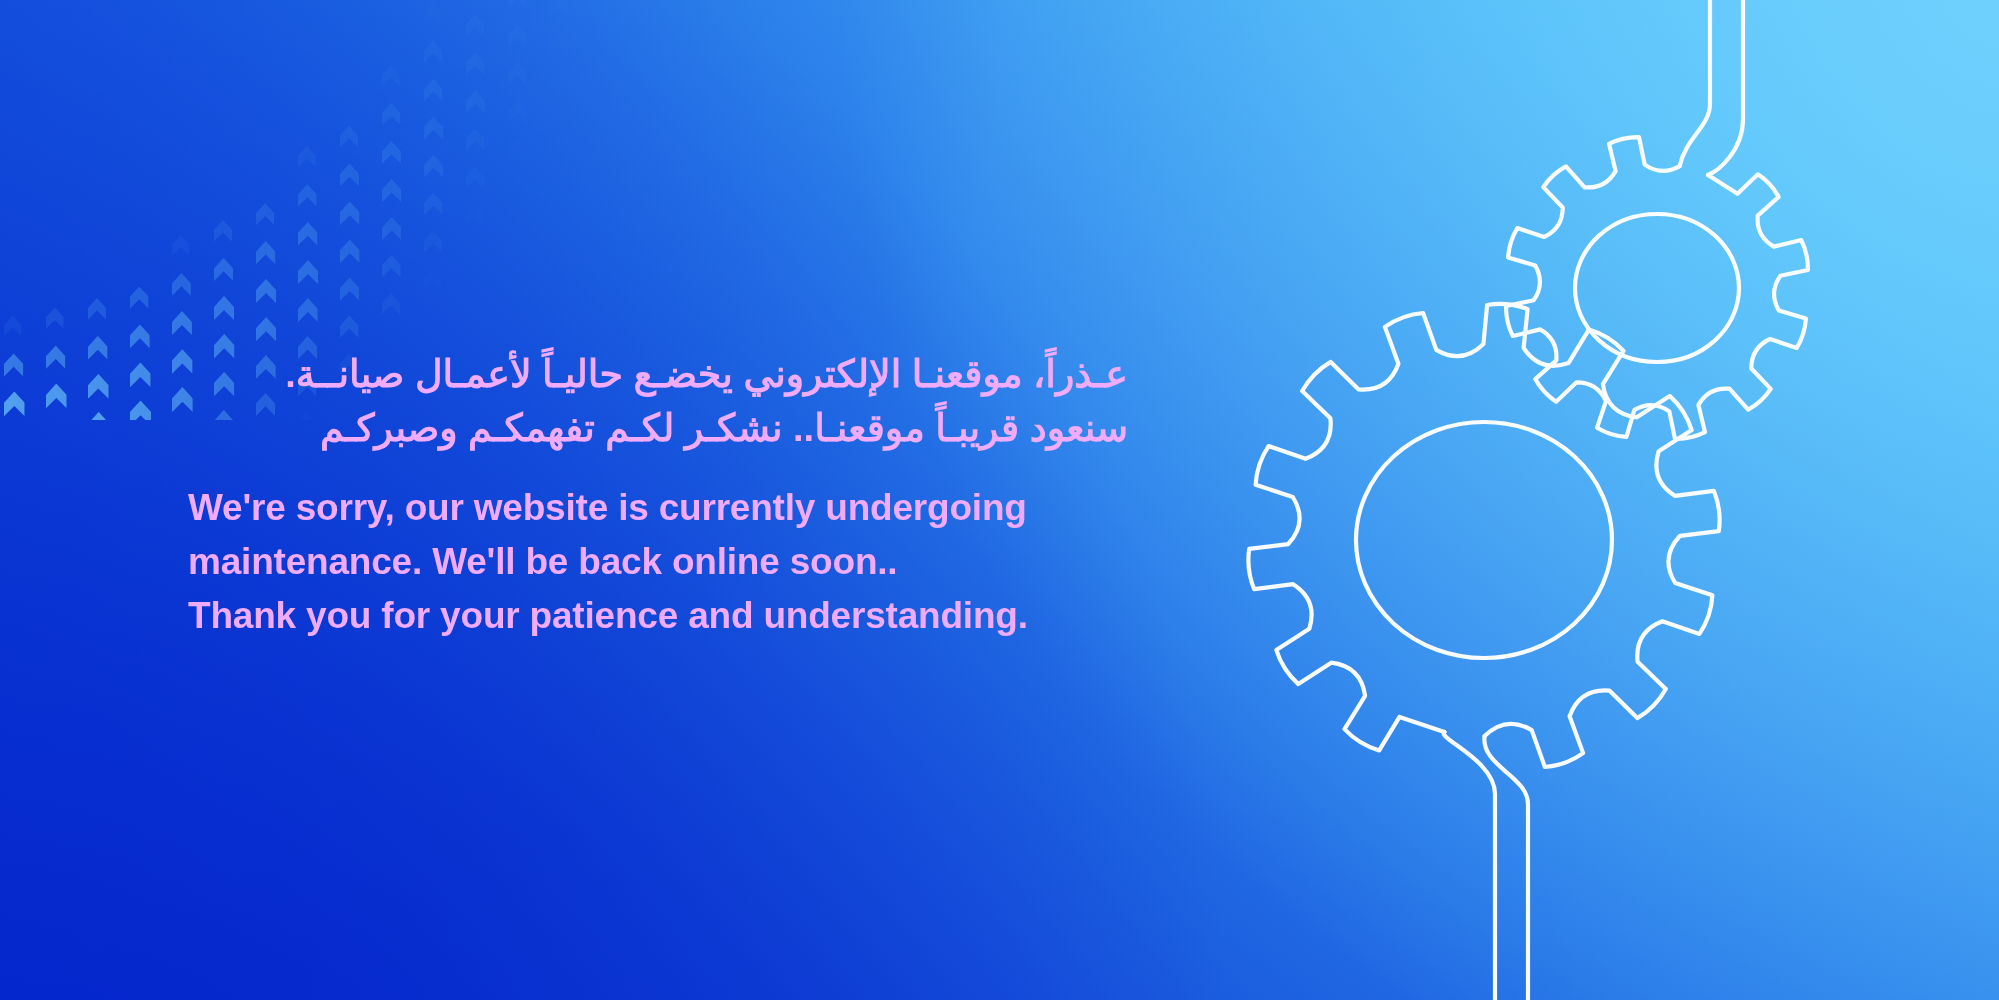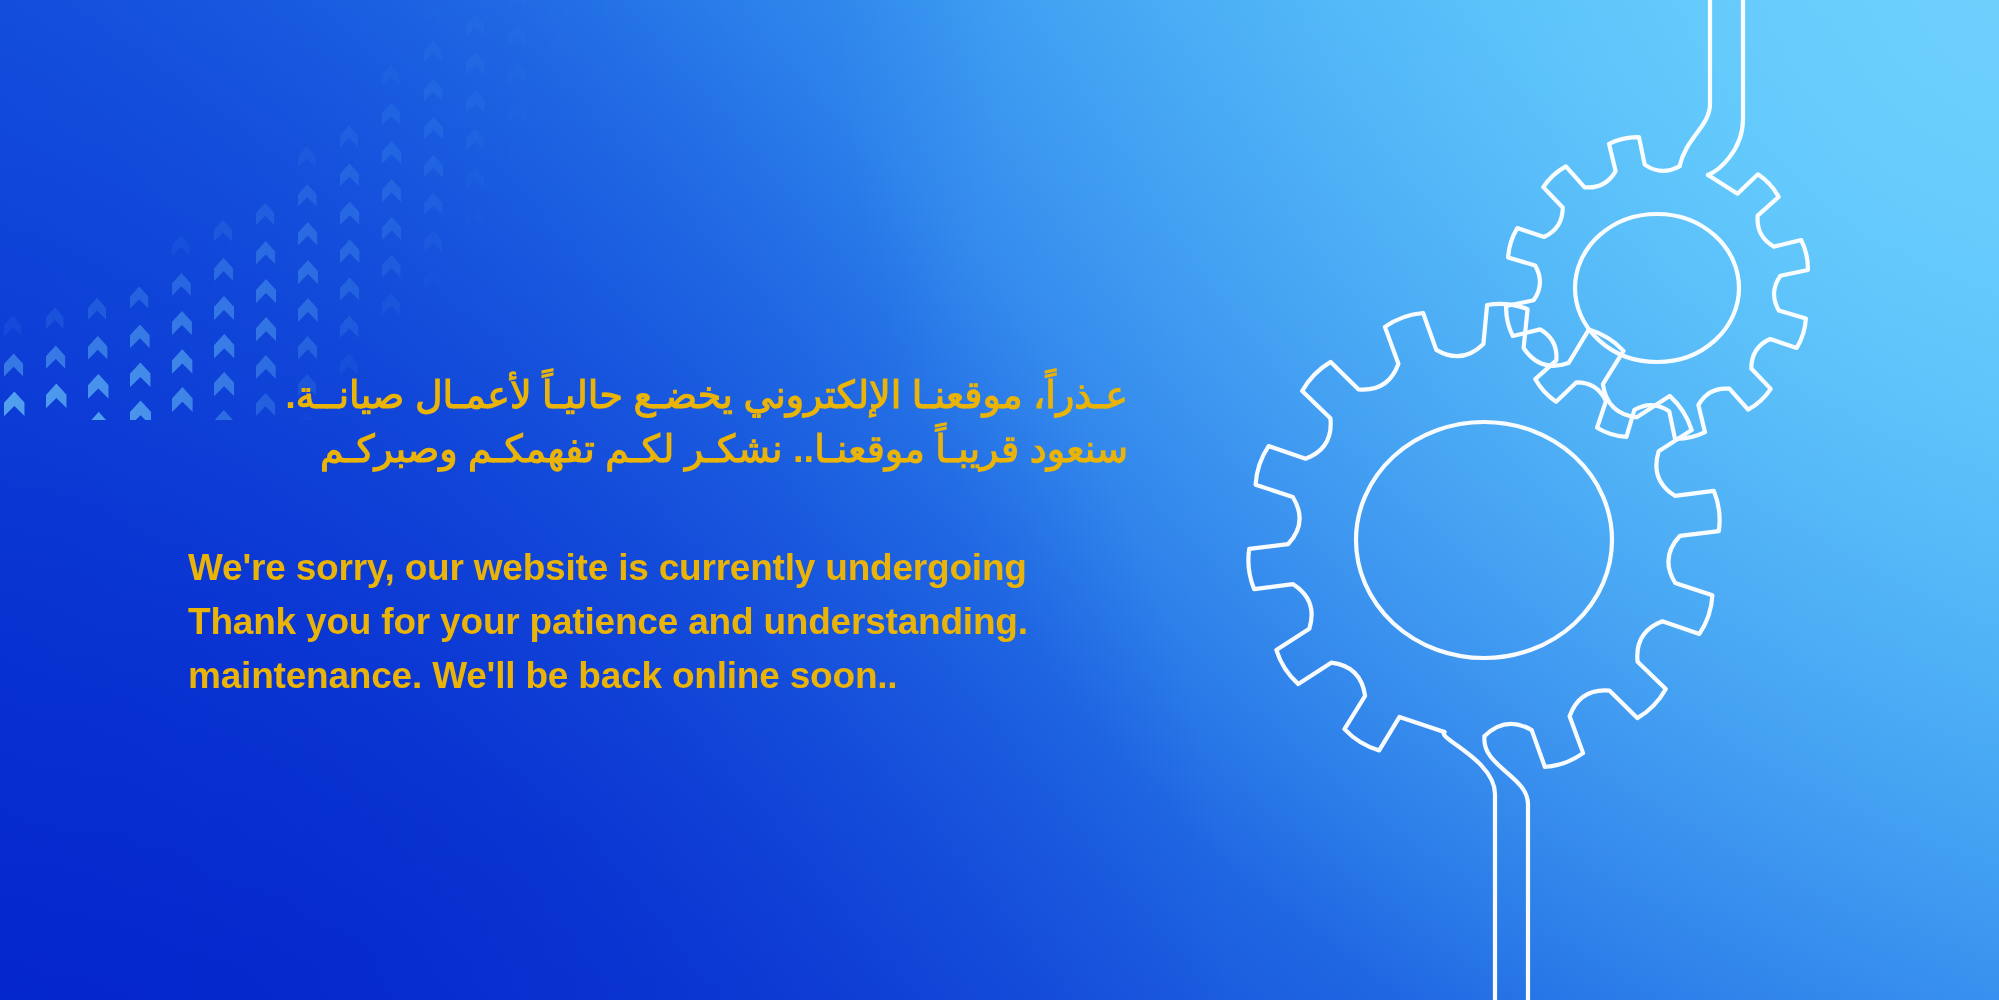--- a/index.html
+++ b/index.html
@@ -58,38 +58,38 @@
     position:absolute;
     right:0; top:0;
     width:760px; height:1000px;
     pointer-events:none;
   }
 
   
   #message-block {
     position:absolute;
     left:188px;
-    top:368px;
+    top:347px;
     width:990px;
-    color:#eab308;
+    color:#f0abfc;
   }
 
   .ar-line {
     direction:rtl;
     unicode-bidi:bidi-override;
     text-align:right;
     font-size:38px;
     line-height:54px;
     font-weight:700;
     letter-spacing:0px;
     white-space:nowrap;
   }
   #arabic-message { width:940px; }
 
-  #english-message { margin-top:65px; }
+  #english-message { margin-top:26px; }
   .en-line {
     font-size:37px;
     line-height:54px;
     font-weight:700;
     letter-spacing:-0.2px;
     white-space:nowrap;
   }
 </style>
 </head>
 <body>
@@ -215,17 +215,17 @@
 
 <div id="message-block">
 
   <div id="arabic-message">
     <div class="ar-line">عـذراً، موقعنـا الإلكتروني يخضـع حاليـاً لأعمـال صيانــة.</div>
     <div class="ar-line">سنعود قريبـاً موقعنـا.. نشكـر لكـم تفهمكـم وصبركـم</div>
   </div>
 
   <div id="english-message">
     <div class="en-line">We're sorry, our website is currently undergoing</div>
+    <div class="en-line">maintenance. We'll be back online soon..</div>
     <div class="en-line">Thank you for your patience and understanding.</div>
-    <div class="en-line">maintenance. We'll be back online soon..</div>
   </div>
 
 </div>
 
 </body></html>

